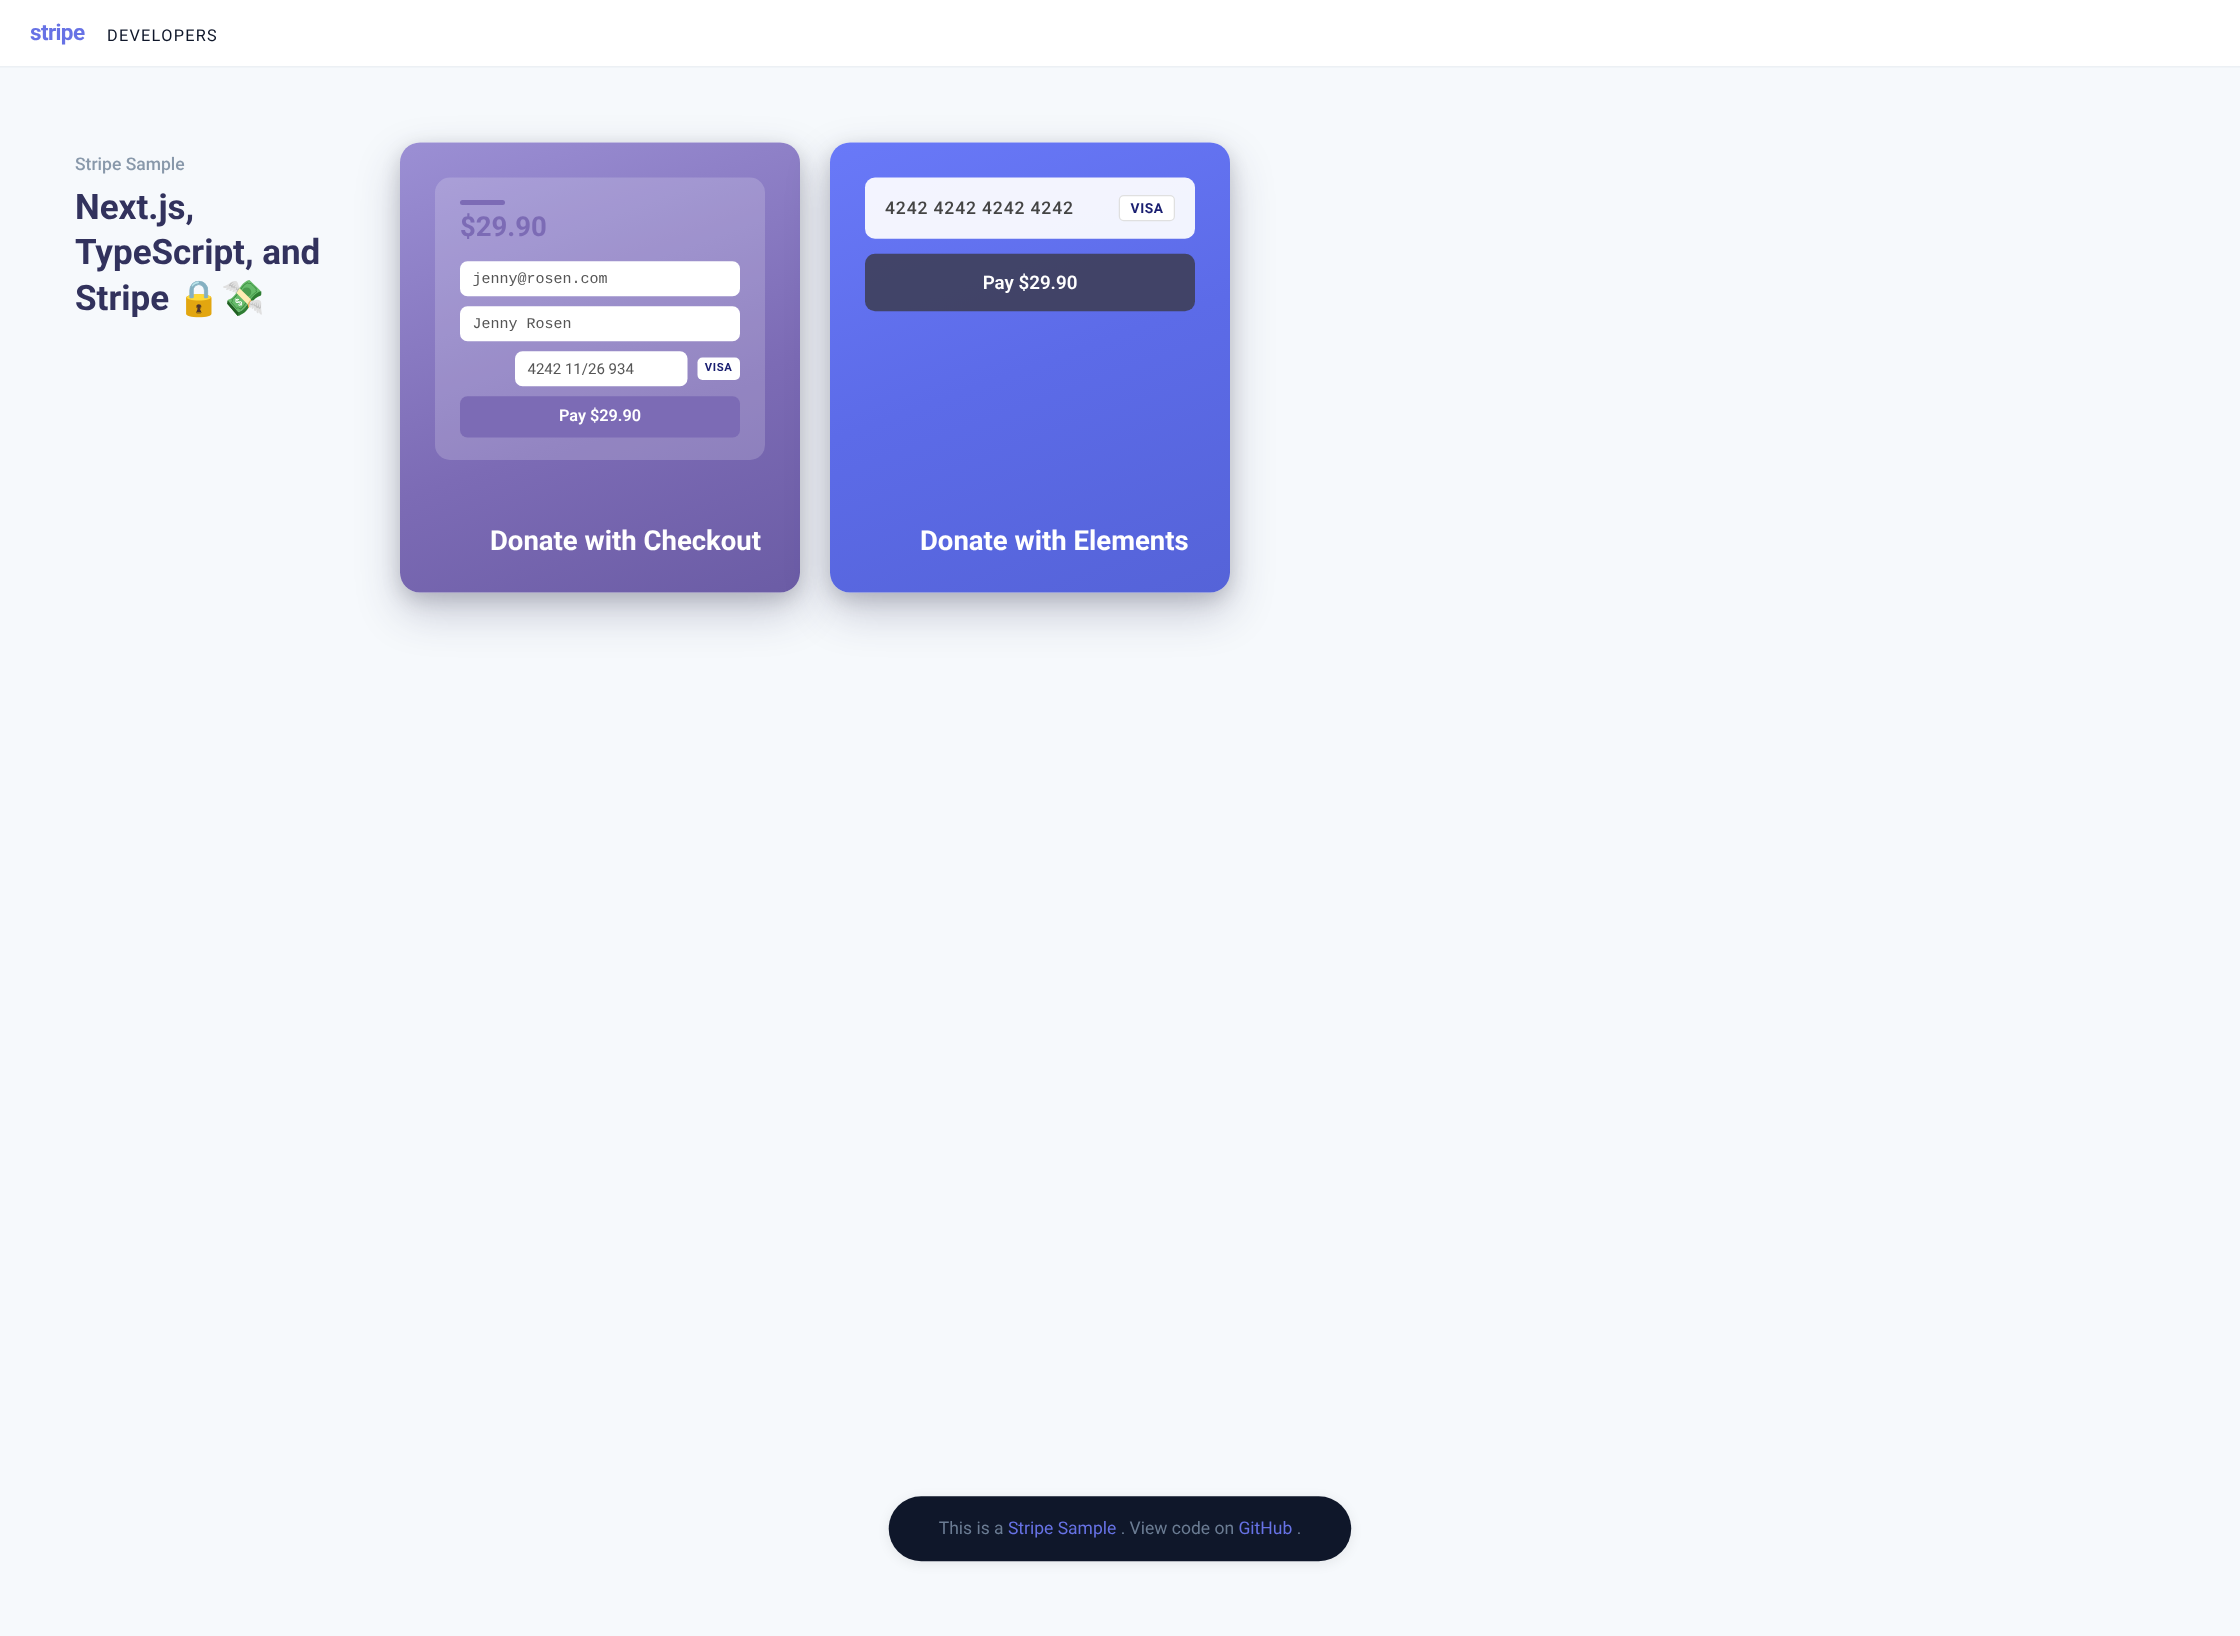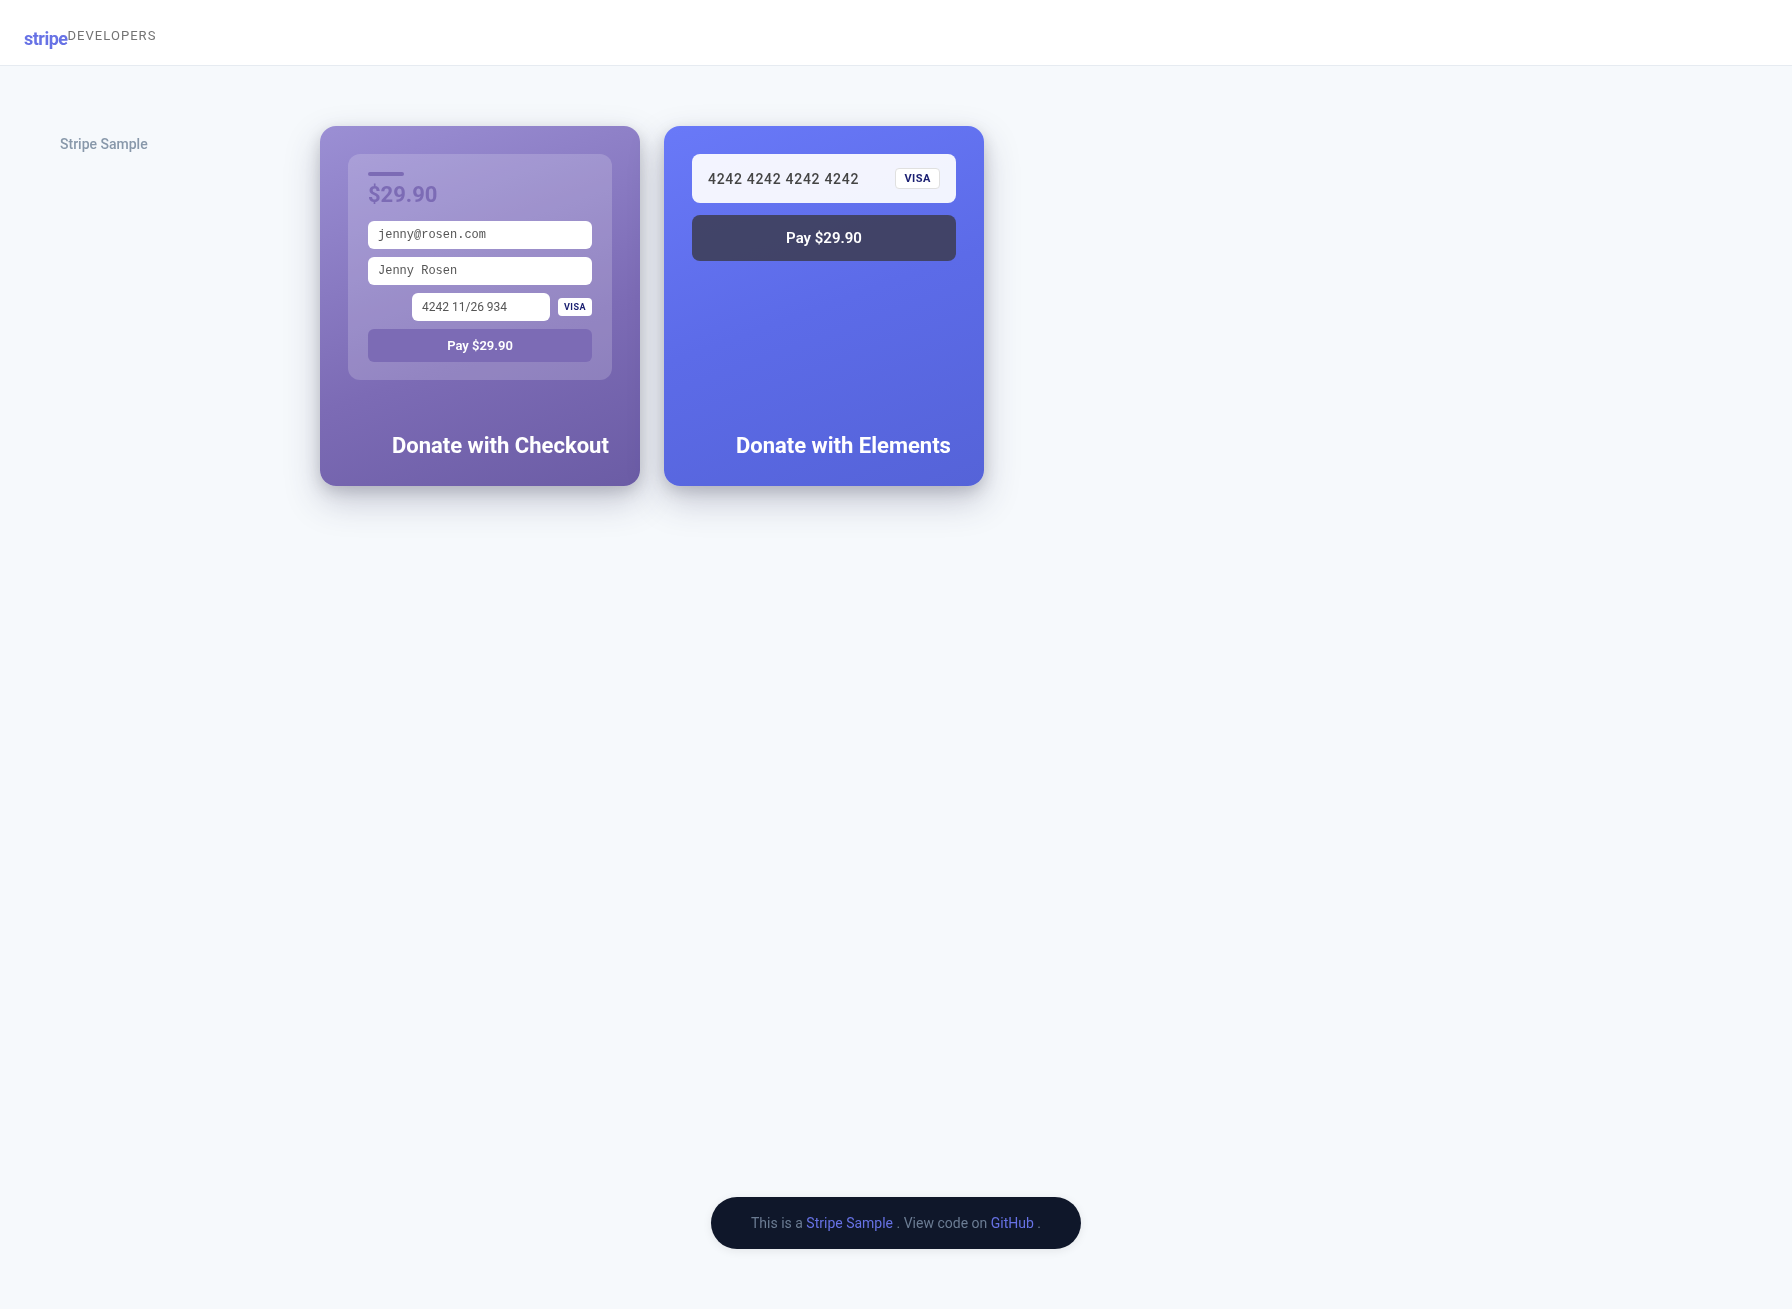--- a/index.html
+++ b/index.html
@@ -19,40 +19,39 @@
     .header {
       padding: 16px 24px;
       background: #fff;
       border-bottom: 1px solid #e6ebf1;
       display: flex;
       align-items: center;
     }
 
     .stripe-logo {
       display: flex;
-      align-items: flex-start;
-      gap: 0;
-      margin-top: 12px;
+      align-items: flex-end;
+      gap: 18px;
     }
 
     .stripe-wordmark {
       font-size: 18px;
       font-weight: 700;
       color: #32325d;
       letter-spacing: -0.5px;
     }
 
     .stripe-wordmark span.stripe-blue {
       color: #6772e5;
     }
 
     .developers-label {
       font-size: 13px;
       font-weight: 400;
-      color: #737373;
+      color: #0f172a;
       letter-spacing: 0.08em;
       text-transform: uppercase;
     }
 
     
     .main-content {
       display: flex;
       padding: 60px 40px 40px 60px;
       gap: 40px;
       align-items: flex-start;
@@ -263,20 +262,21 @@
       <span class="stripe-blue">stripe</span>
     </span>
     <span class="developers-label">DEVELOPERS</span>
   </div>
 </header>
 
 <div class="main-content">
 
   <aside class="sidebar">
     <div class="sidebar-sample-label">Stripe Sample</div>
+    <div class="sidebar-title">Next.js, TypeScript, and Stripe 🔒💸</div>
   </aside>
 
   <div class="cards-container">
 
     <div class="card card-checkout">
       <div class="checkout-mockup">
         <div class="checkout-amount-bar"></div>
         <div class="checkout-amount">$29.90</div>
         <div class="checkout-field">jenny@rosen.com</div>
         <div class="checkout-field">Jenny Rosen</div>

